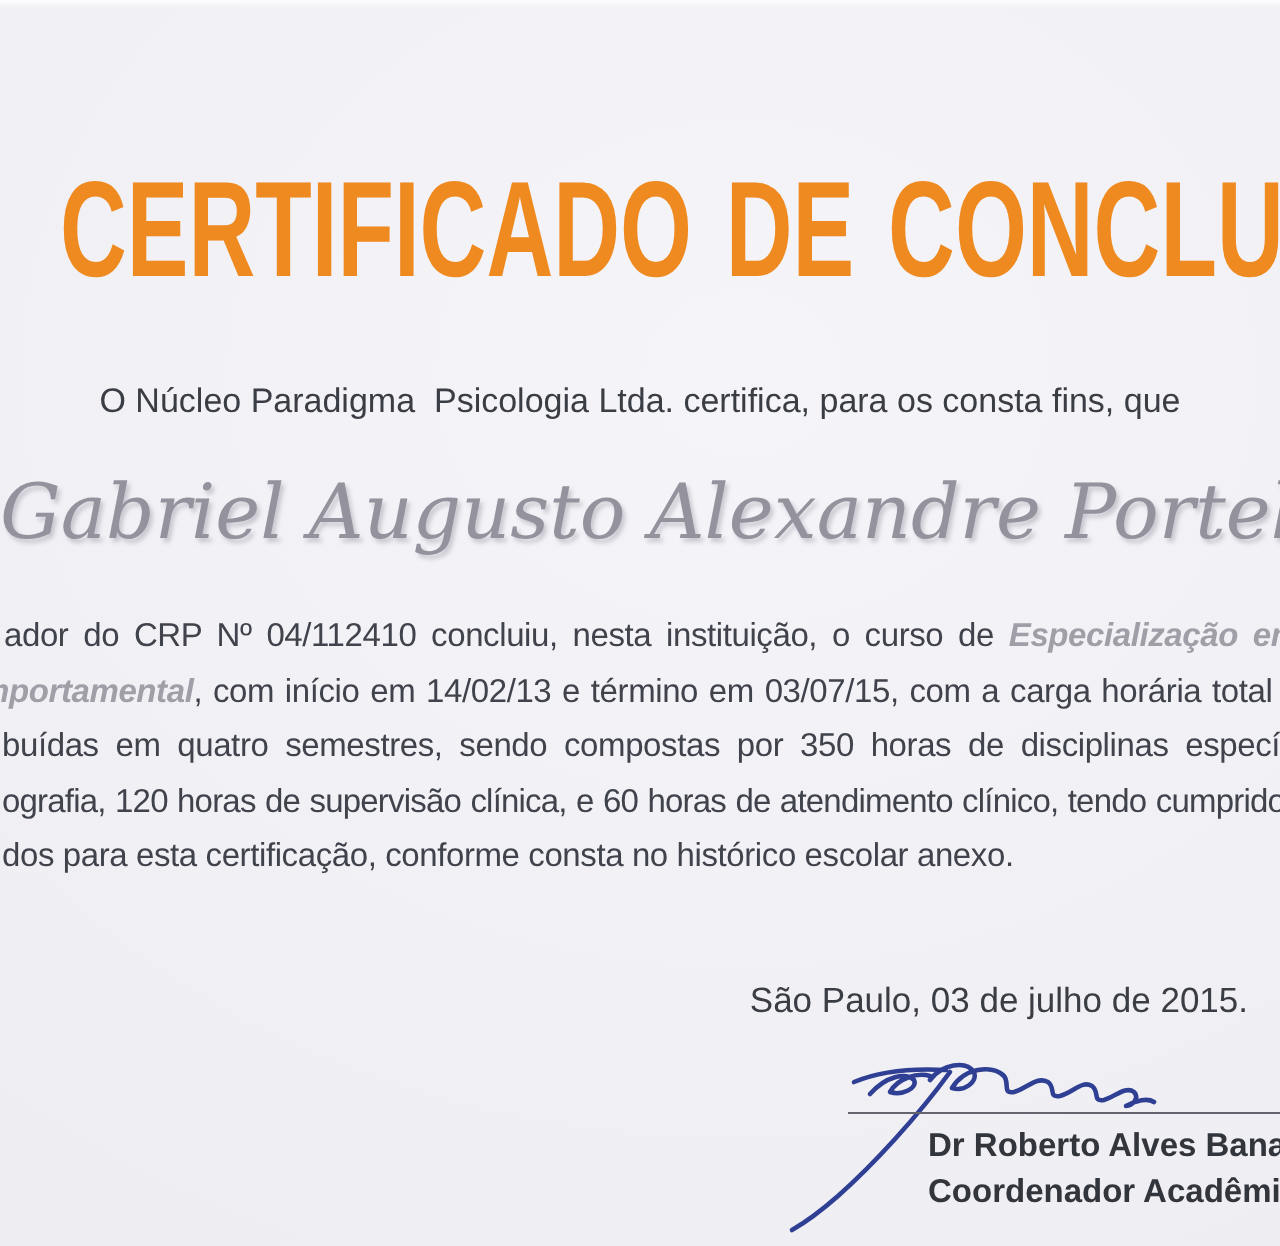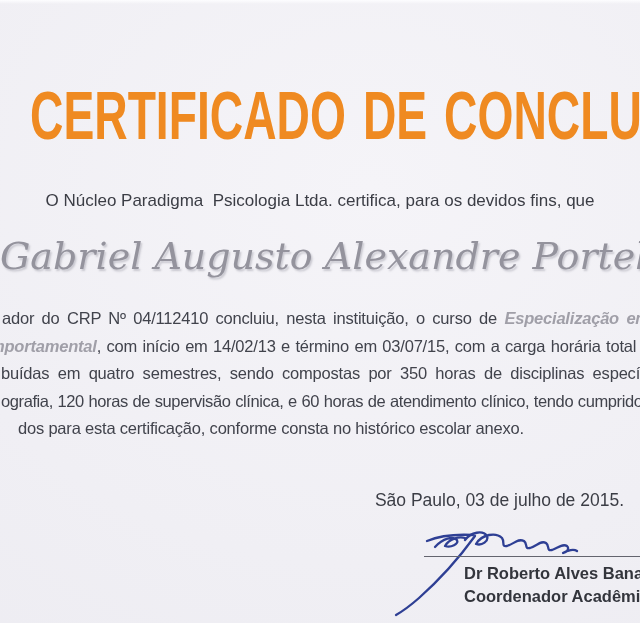--- a/index.html
+++ b/index.html
@@ -63,21 +63,21 @@
   }
   .body-line .em{
     color:var(--muted-gray);
     font-style:italic;
     font-weight:bold;
   }
   .body-line.l1{word-spacing:3px;padding-left:2px;}
   .body-line.l2{margin-left:-10px;word-spacing:1px;}
   .body-line.l3{word-spacing:4px;padding-left:1px;}
   .body-line.l4{word-spacing:0.5px;letter-spacing:-0.4px;padding-left:1px;}
-  .body-line.l5{padding-left:18px;}
+  .body-line.l5{padding-left:1px;}
   .date-line{
     position:absolute;top:490px;right:16px;
     font-size:17.5px;color:#3b3d45;
     text-align:center;
   }
   .sig-underline{
     position:absolute;top:556px;left:424px;right:0;
     border-top:1.6px solid #63646e;
   }
   .sig-ink{
@@ -99,21 +99,21 @@
   }
 </style>
 </head>
 <body>
 
 <div class="photo">
   <div class="photo-top-edge"></div>
 
   <div class="title">CERTIFICADO DE CONCLUSÃ</div>
 
-  <div class="intro">O Núcleo Paradigma  Psicologia Ltda. certifica, para os devidos fins, que</div>
+  <div class="intro">O Núcleo Paradigma  Psicologia Ltda. certifica, para os consta fins, que</div>
 
   <div class="recipient">Gabriel Augusto Alexandre Portella</div>
 
   <div class="body-block">
       <div class="body-line l1"><span class="plain">ador do CRP Nº 04/112410 concluiu, nesta instituição, o curso de </span><span class="em">Especialização em Clínica</span></div>
       <div class="body-line l2"><span class="em">mportamental</span><span class="plain">, com início em 14/02/13 e término em 03/07/15, com a carga horária total de 530</span></div>
       <div class="body-line l3"><span class="plain">buídas em quatro semestres, sendo compostas por 350 horas de disciplinas específicas e or</span></div>
       <div class="body-line l4"><span class="plain">ografia, 120 horas de supervisão clínica, e 60 horas de atendimento clínico, tendo cumprido todos</span></div>
       <div class="body-line l5"><span class="plain">dos para esta certificação, conforme consta no histórico escolar anexo.</span></div>
     </div>

